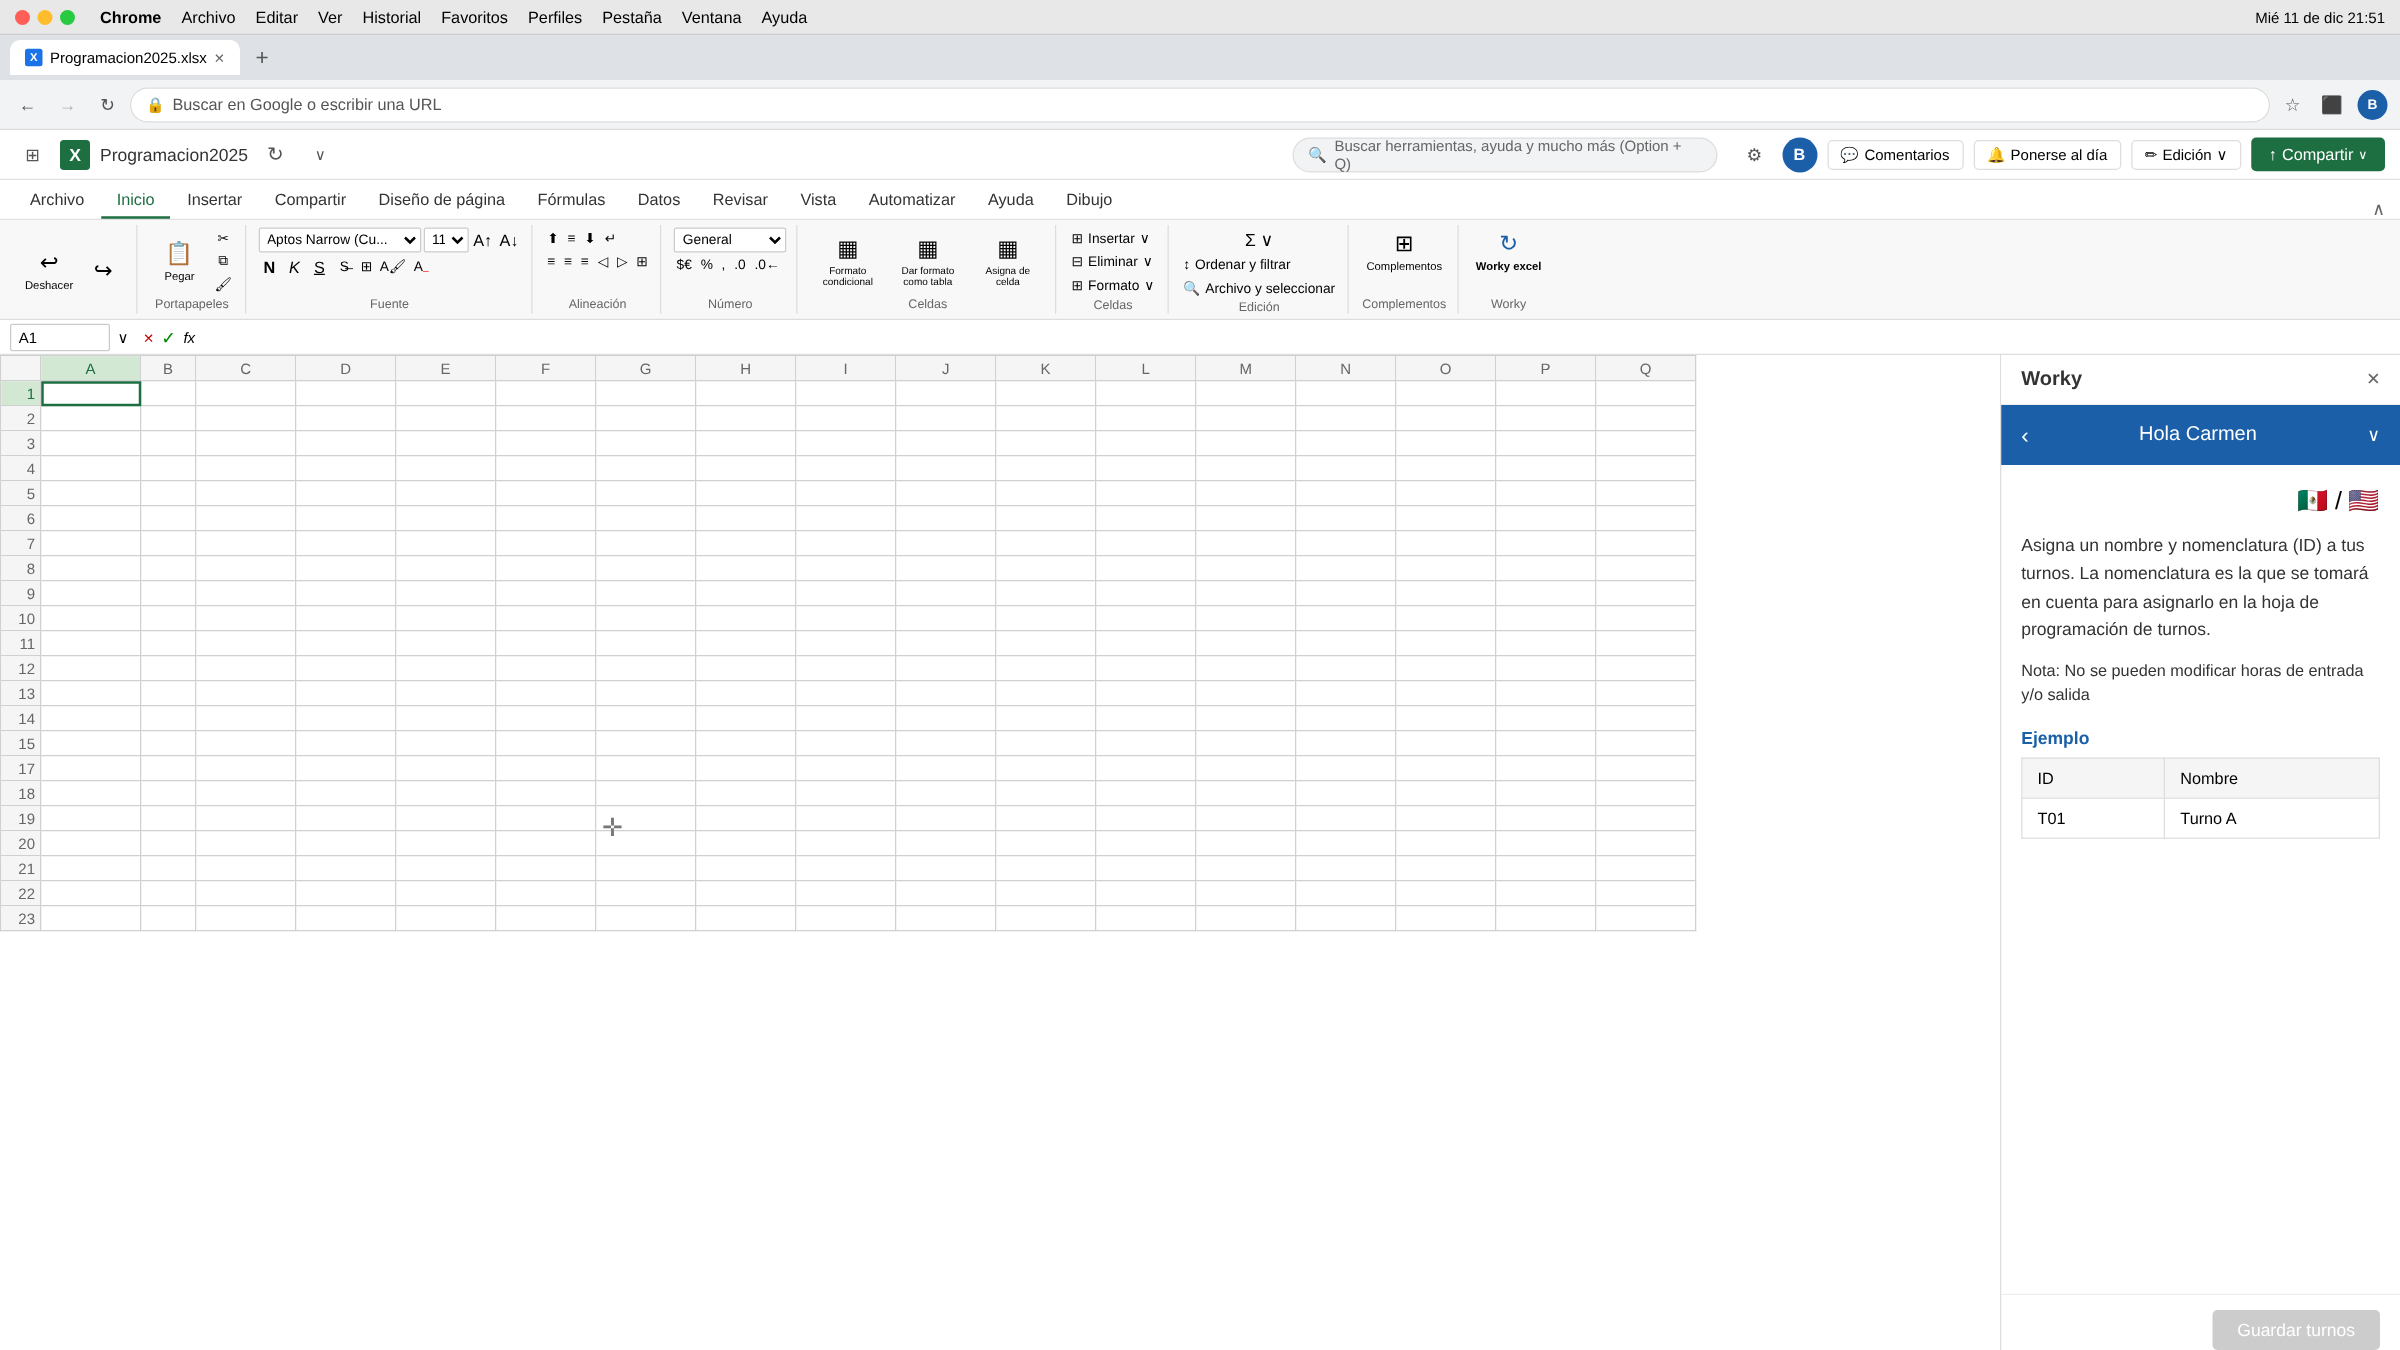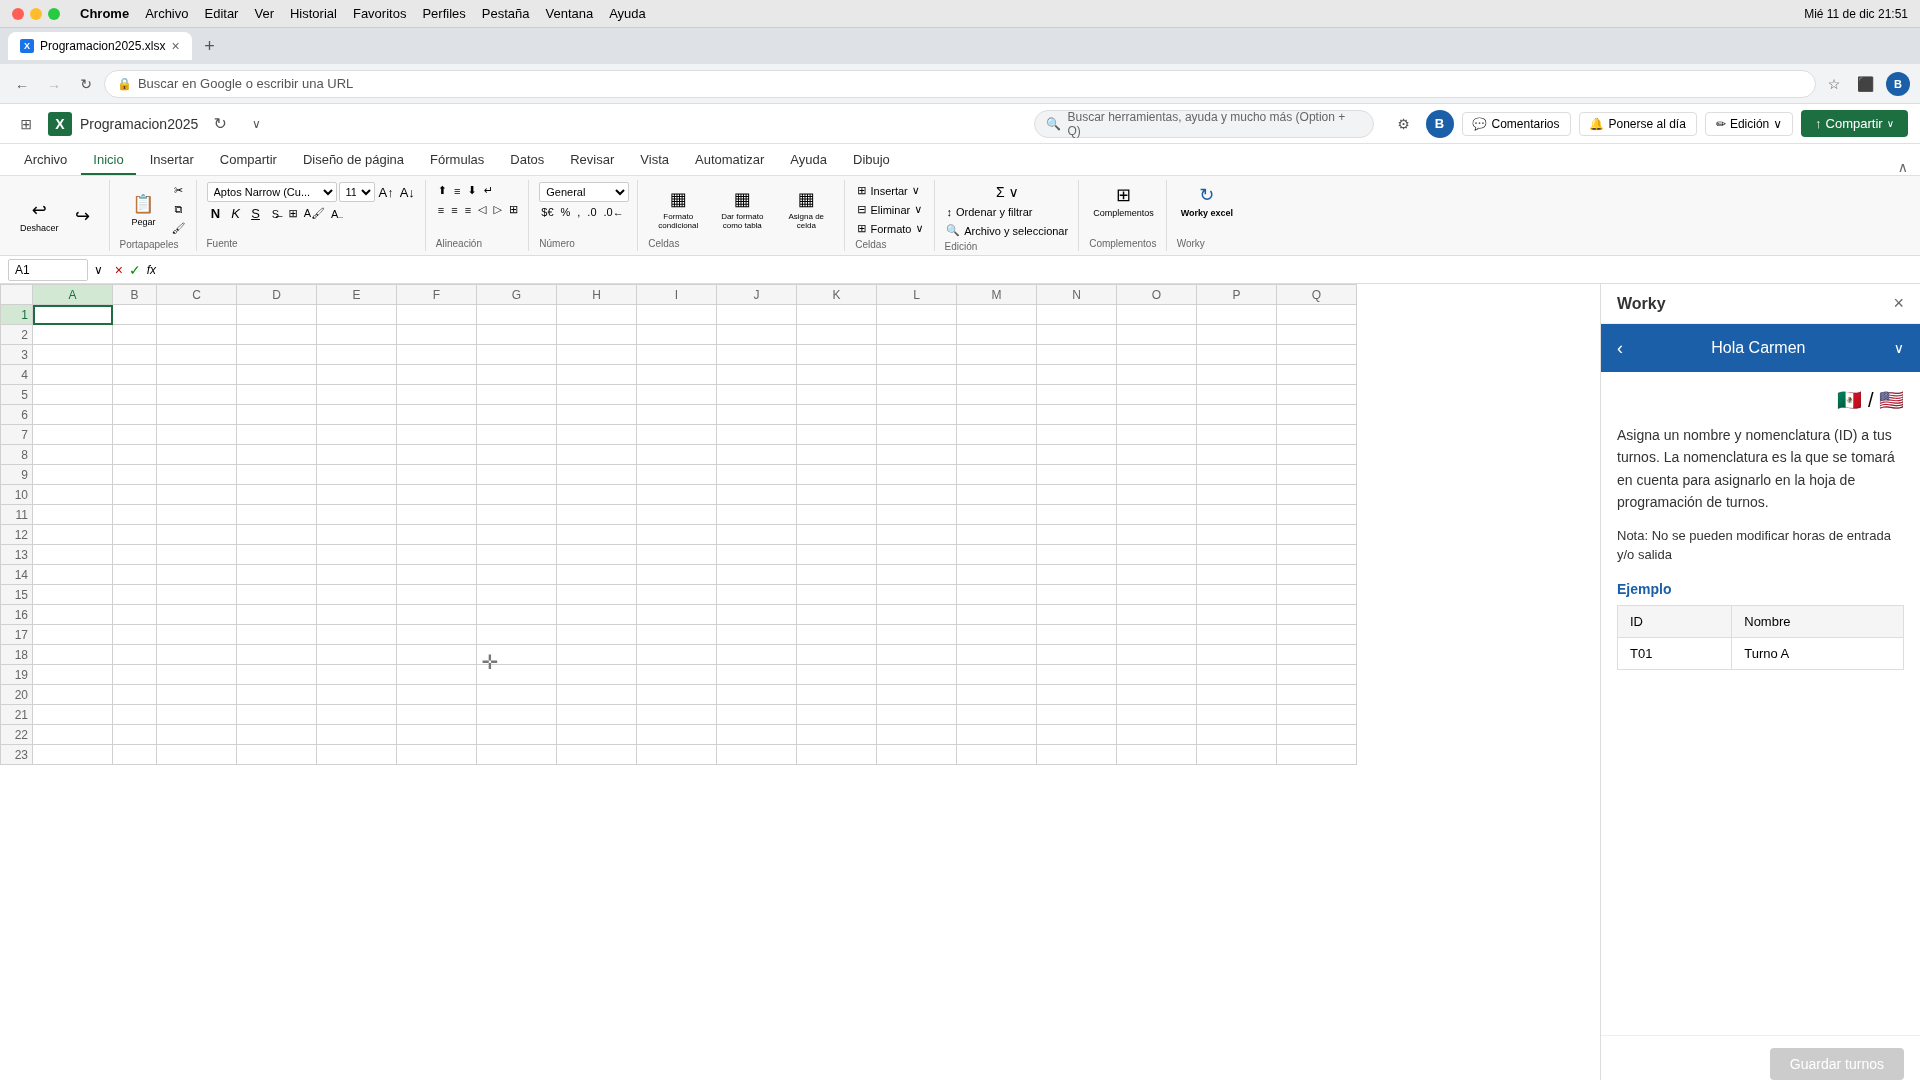--- a/index.html
+++ b/index.html
@@ -143,21 +143,21 @@
       align-items: flex-start;
       padding: 2px 8px;
       border-right: 1px solid #ddd;
       min-width: fit-content;
     }
     .ribbon-group-label {
       font-size: 10px;
       color: #666;
       margin-top: auto;
       padding-top: 2px;
-      text-align: left;
+      text-align: center;
       width: 100%;
     }
     .ribbon-buttons { display: flex; gap: 2px; align-items: center; flex: 1; }
     .ribbon-btn {
       display: flex;
       flex-direction: column;
       align-items: center;
       justify-content: center;
       padding: 2px 4px;
       font-size: 10px;
@@ -1028,40 +1028,20 @@
             <td class="grid-cell" style="min-width: 80px;"></td>
             <td class="grid-cell" style="min-width: 80px;"></td>
             <td class="grid-cell" style="min-width: 80px;"></td>
             <td class="grid-cell" style="min-width: 80px;"></td>
             <td class="grid-cell" style="min-width: 80px;"></td>
             <td class="grid-cell" style="min-width: 80px;"></td>
             <td class="grid-cell" style="min-width: 80px;"></td>
             <td class="grid-cell" style="min-width: 80px;"></td>
           </tr>
           <tr>
-            <th class="row-header">16</th>
-            <td class="grid-cell" style="min-width: 80px;"></td>
-            <td class="grid-cell" style="min-width: 44px; width: 44px;"></td>
-            <td class="grid-cell" style="min-width: 80px;"></td>
-            <td class="grid-cell" style="min-width: 80px;"></td>
-            <td class="grid-cell" style="min-width: 80px;"></td>
-            <td class="grid-cell" style="min-width: 80px;"></td>
-            <td class="grid-cell" style="min-width: 80px;"></td>
-            <td class="grid-cell" style="min-width: 80px;"></td>
-            <td class="grid-cell" style="min-width: 80px;"></td>
-            <td class="grid-cell" style="min-width: 80px;"></td>
-            <td class="grid-cell" style="min-width: 80px;"></td>
-            <td class="grid-cell" style="min-width: 80px;"></td>
-            <td class="grid-cell" style="min-width: 80px;"></td>
-            <td class="grid-cell" style="min-width: 80px;"></td>
-            <td class="grid-cell" style="min-width: 80px;"></td>
-            <td class="grid-cell" style="min-width: 80px;"></td>
-            <td class="grid-cell" style="min-width: 80px;"></td>
-          </tr>
-          <tr>
             <th class="row-header">17</th>
             <td class="grid-cell" style="min-width: 80px;"></td>
             <td class="grid-cell" style="min-width: 44px; width: 44px;"></td>
             <td class="grid-cell" style="min-width: 80px;"></td>
             <td class="grid-cell" style="min-width: 80px;"></td>
             <td class="grid-cell" style="min-width: 80px;"></td>
             <td class="grid-cell" style="min-width: 80px;"></td>
             <td class="grid-cell" style="min-width: 80px;"></td>
             <td class="grid-cell" style="min-width: 80px;"></td>
             <td class="grid-cell" style="min-width: 80px;"></td>

